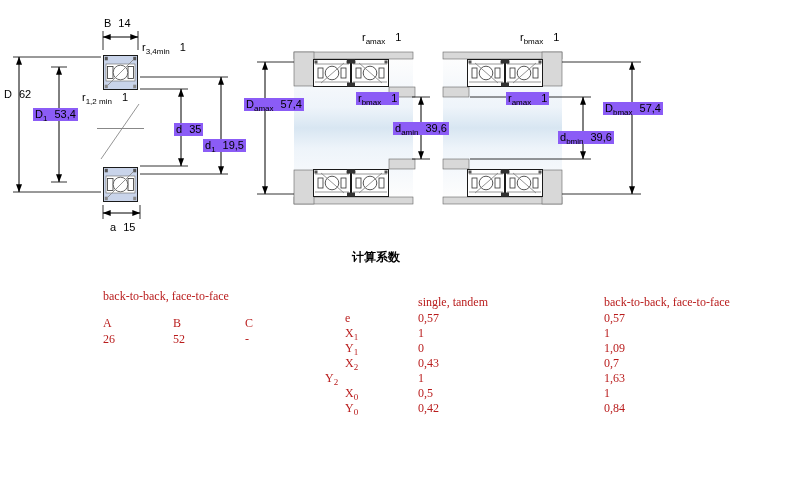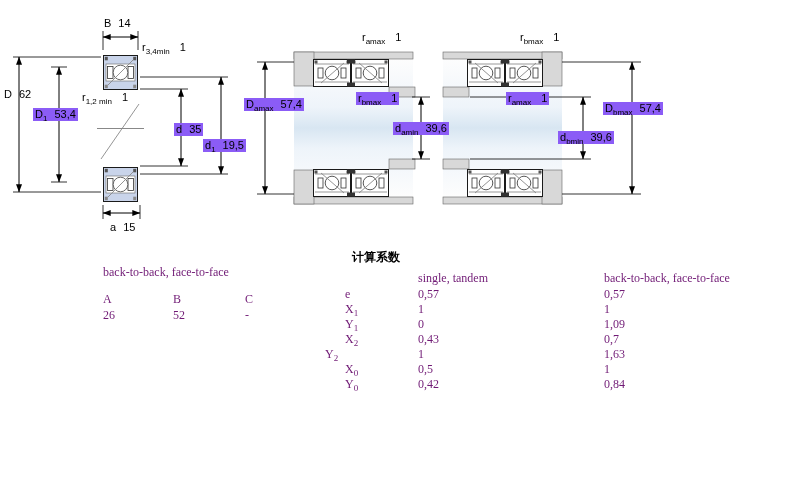--- a/index.html
+++ b/index.html
@@ -5,21 +5,21 @@
   html,body { margin:0; padding:0; background:#fff; }
   #page { position:relative; width:800px; height:496px; background:#fff; overflow:hidden;
           font-family:"Liberation Sans",sans-serif; }
   #art { position:absolute; left:0; top:0; }
   .dl { position:absolute; font:11px "Liberation Sans",sans-serif; color:#000; white-space:nowrap; line-height:13px; }
   .dl sub { font-size:8px; line-height:0; }
   .dl .v { margin-left:7px; }
   .dl.m10 .v { margin-left:10px; }
   .wbg { background:#8b5cf6; padding:0 2px; }
   .tt { position:absolute; font:bold 12px "Liberation Serif","DejaVu Serif",serif; color:#000; white-space:nowrap; }
-  .ts { position:absolute; font:12px "Liberation Serif","DejaVu Serif",serif; color:#701a75; white-space:nowrap; line-height:14px; }
+  .ts { position:absolute; font:12px "Liberation Serif","DejaVu Serif",serif; color:#b91c1c; white-space:nowrap; line-height:14px;margin-top:24px; }
   .ts sub { font-size:9px; line-height:0; }
 </style>
 </head>
 <body>
 
 <div id="page">
 
   <svg id="art" width="800" height="500" viewBox="0 0 800 500">
     <defs>
       <marker id="arw" markerWidth="9" markerHeight="7" refX="8.2" refY="3.5" orient="auto-start-reverse" markerUnits="userSpaceOnUse">

